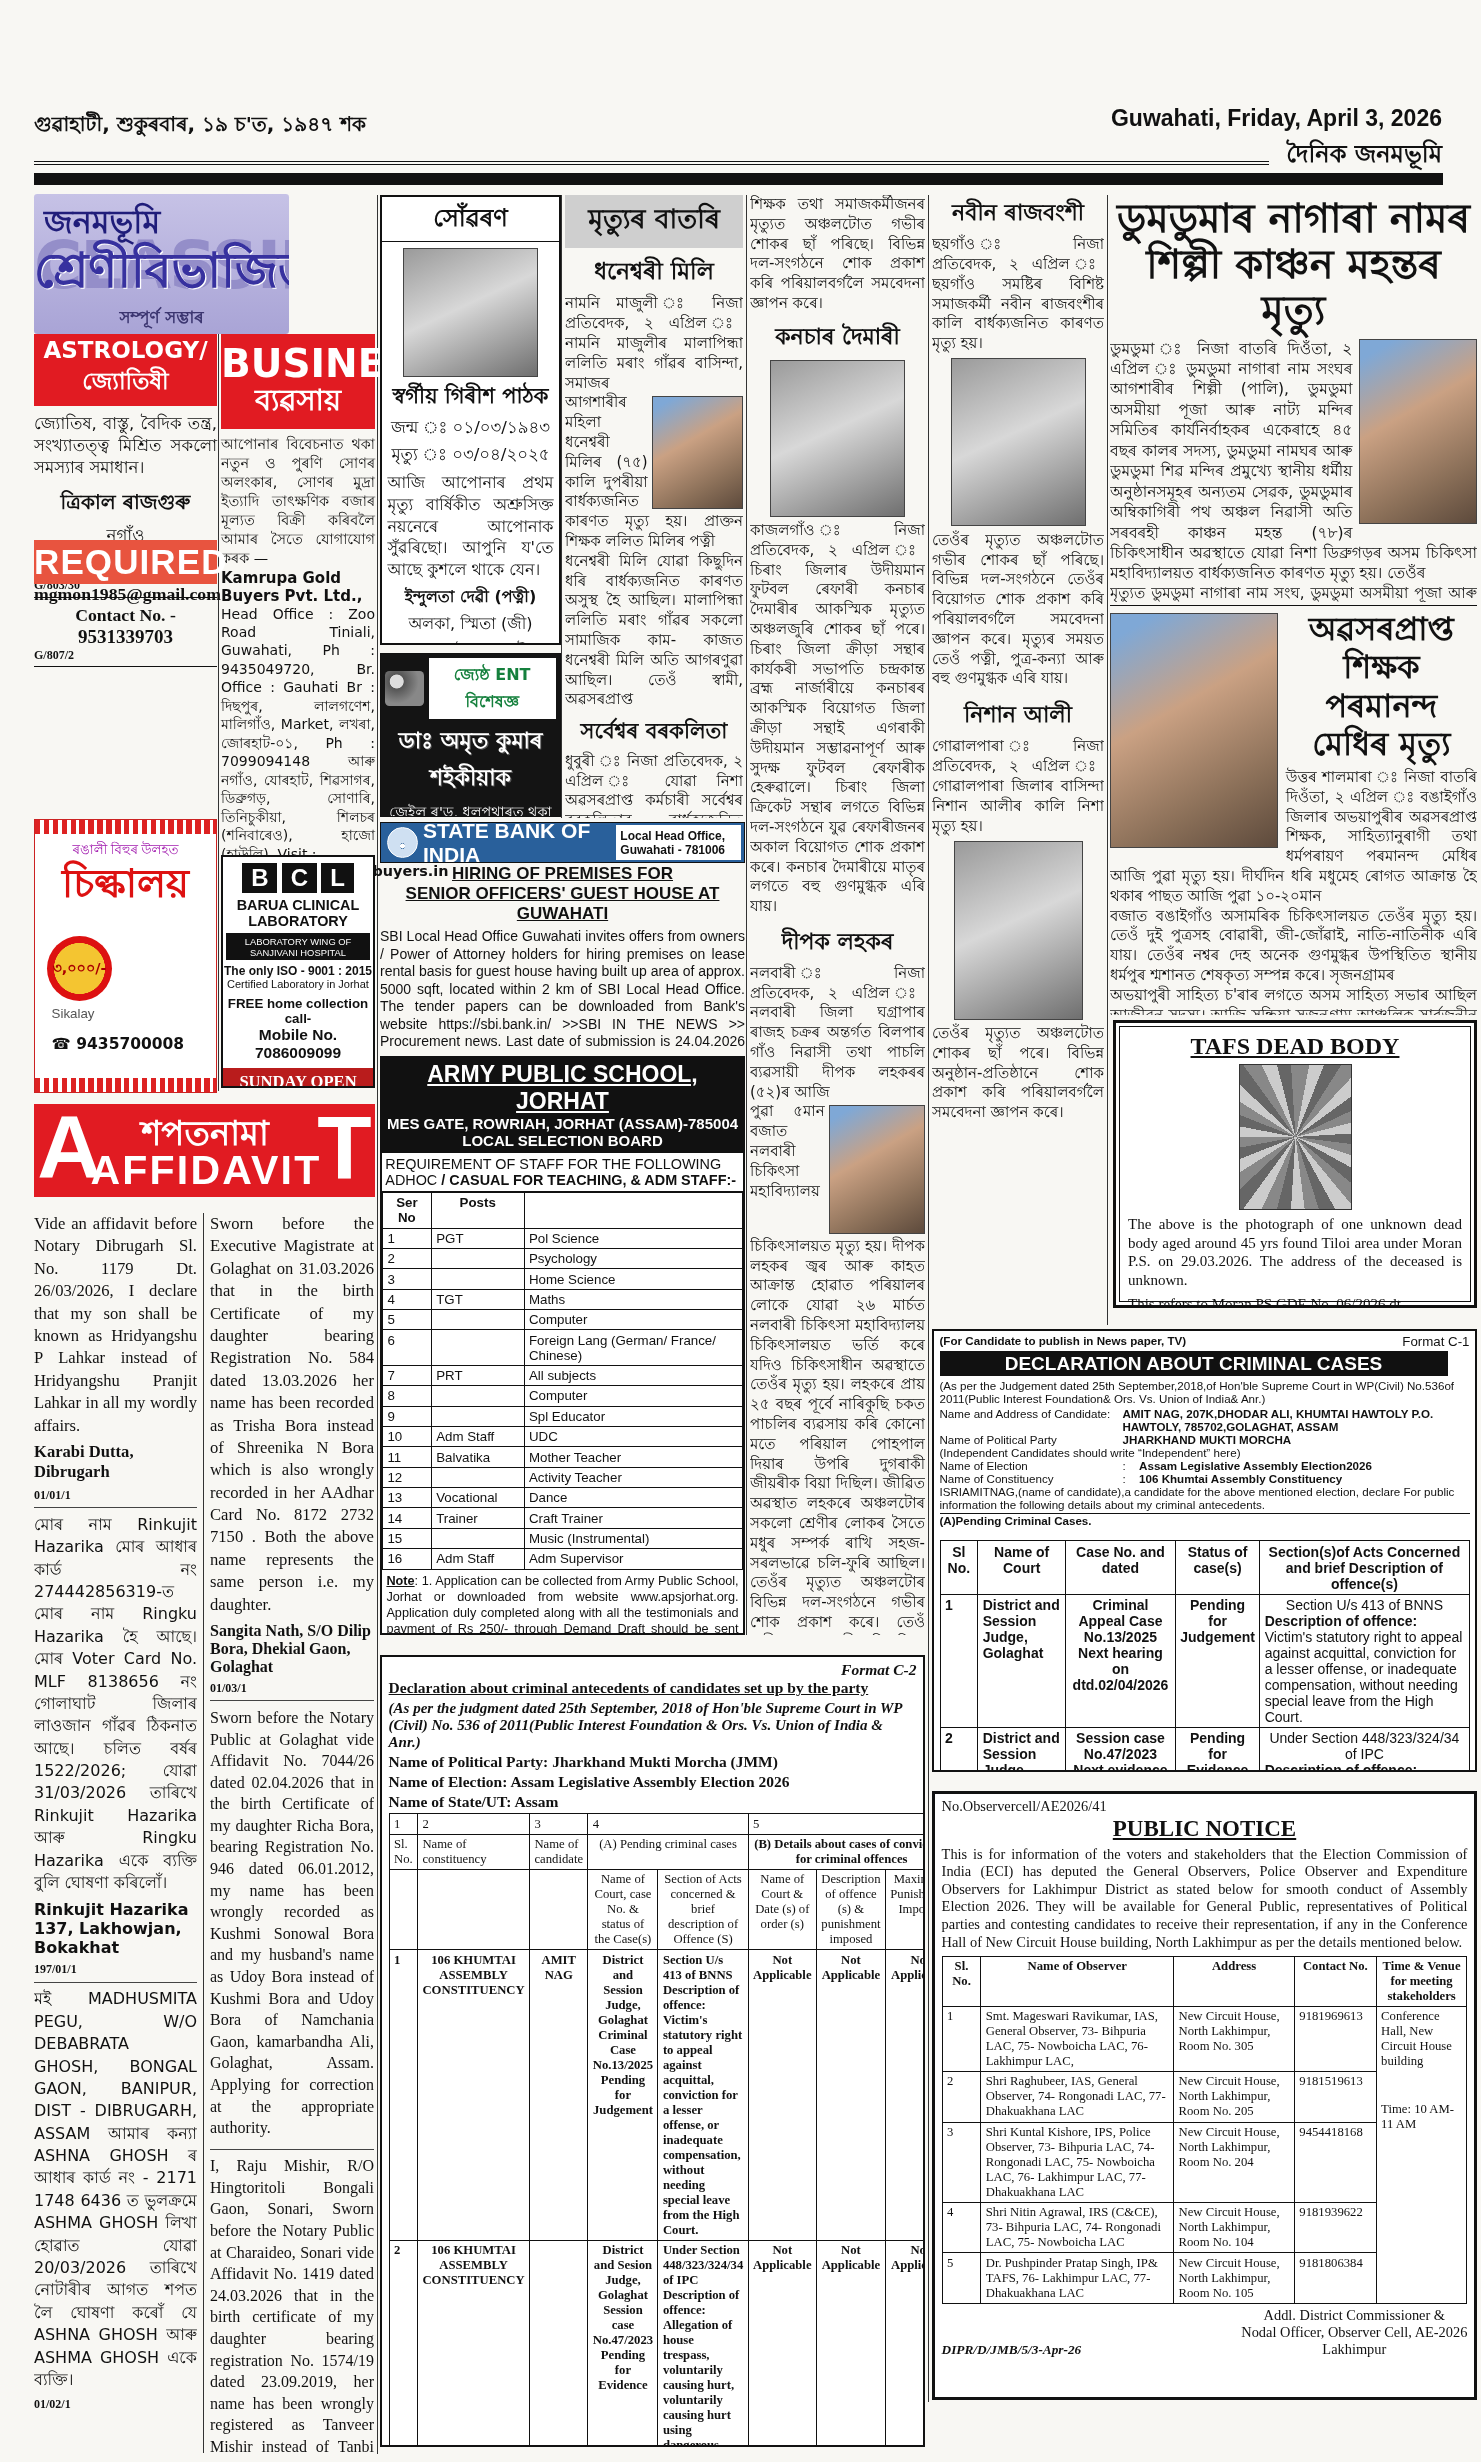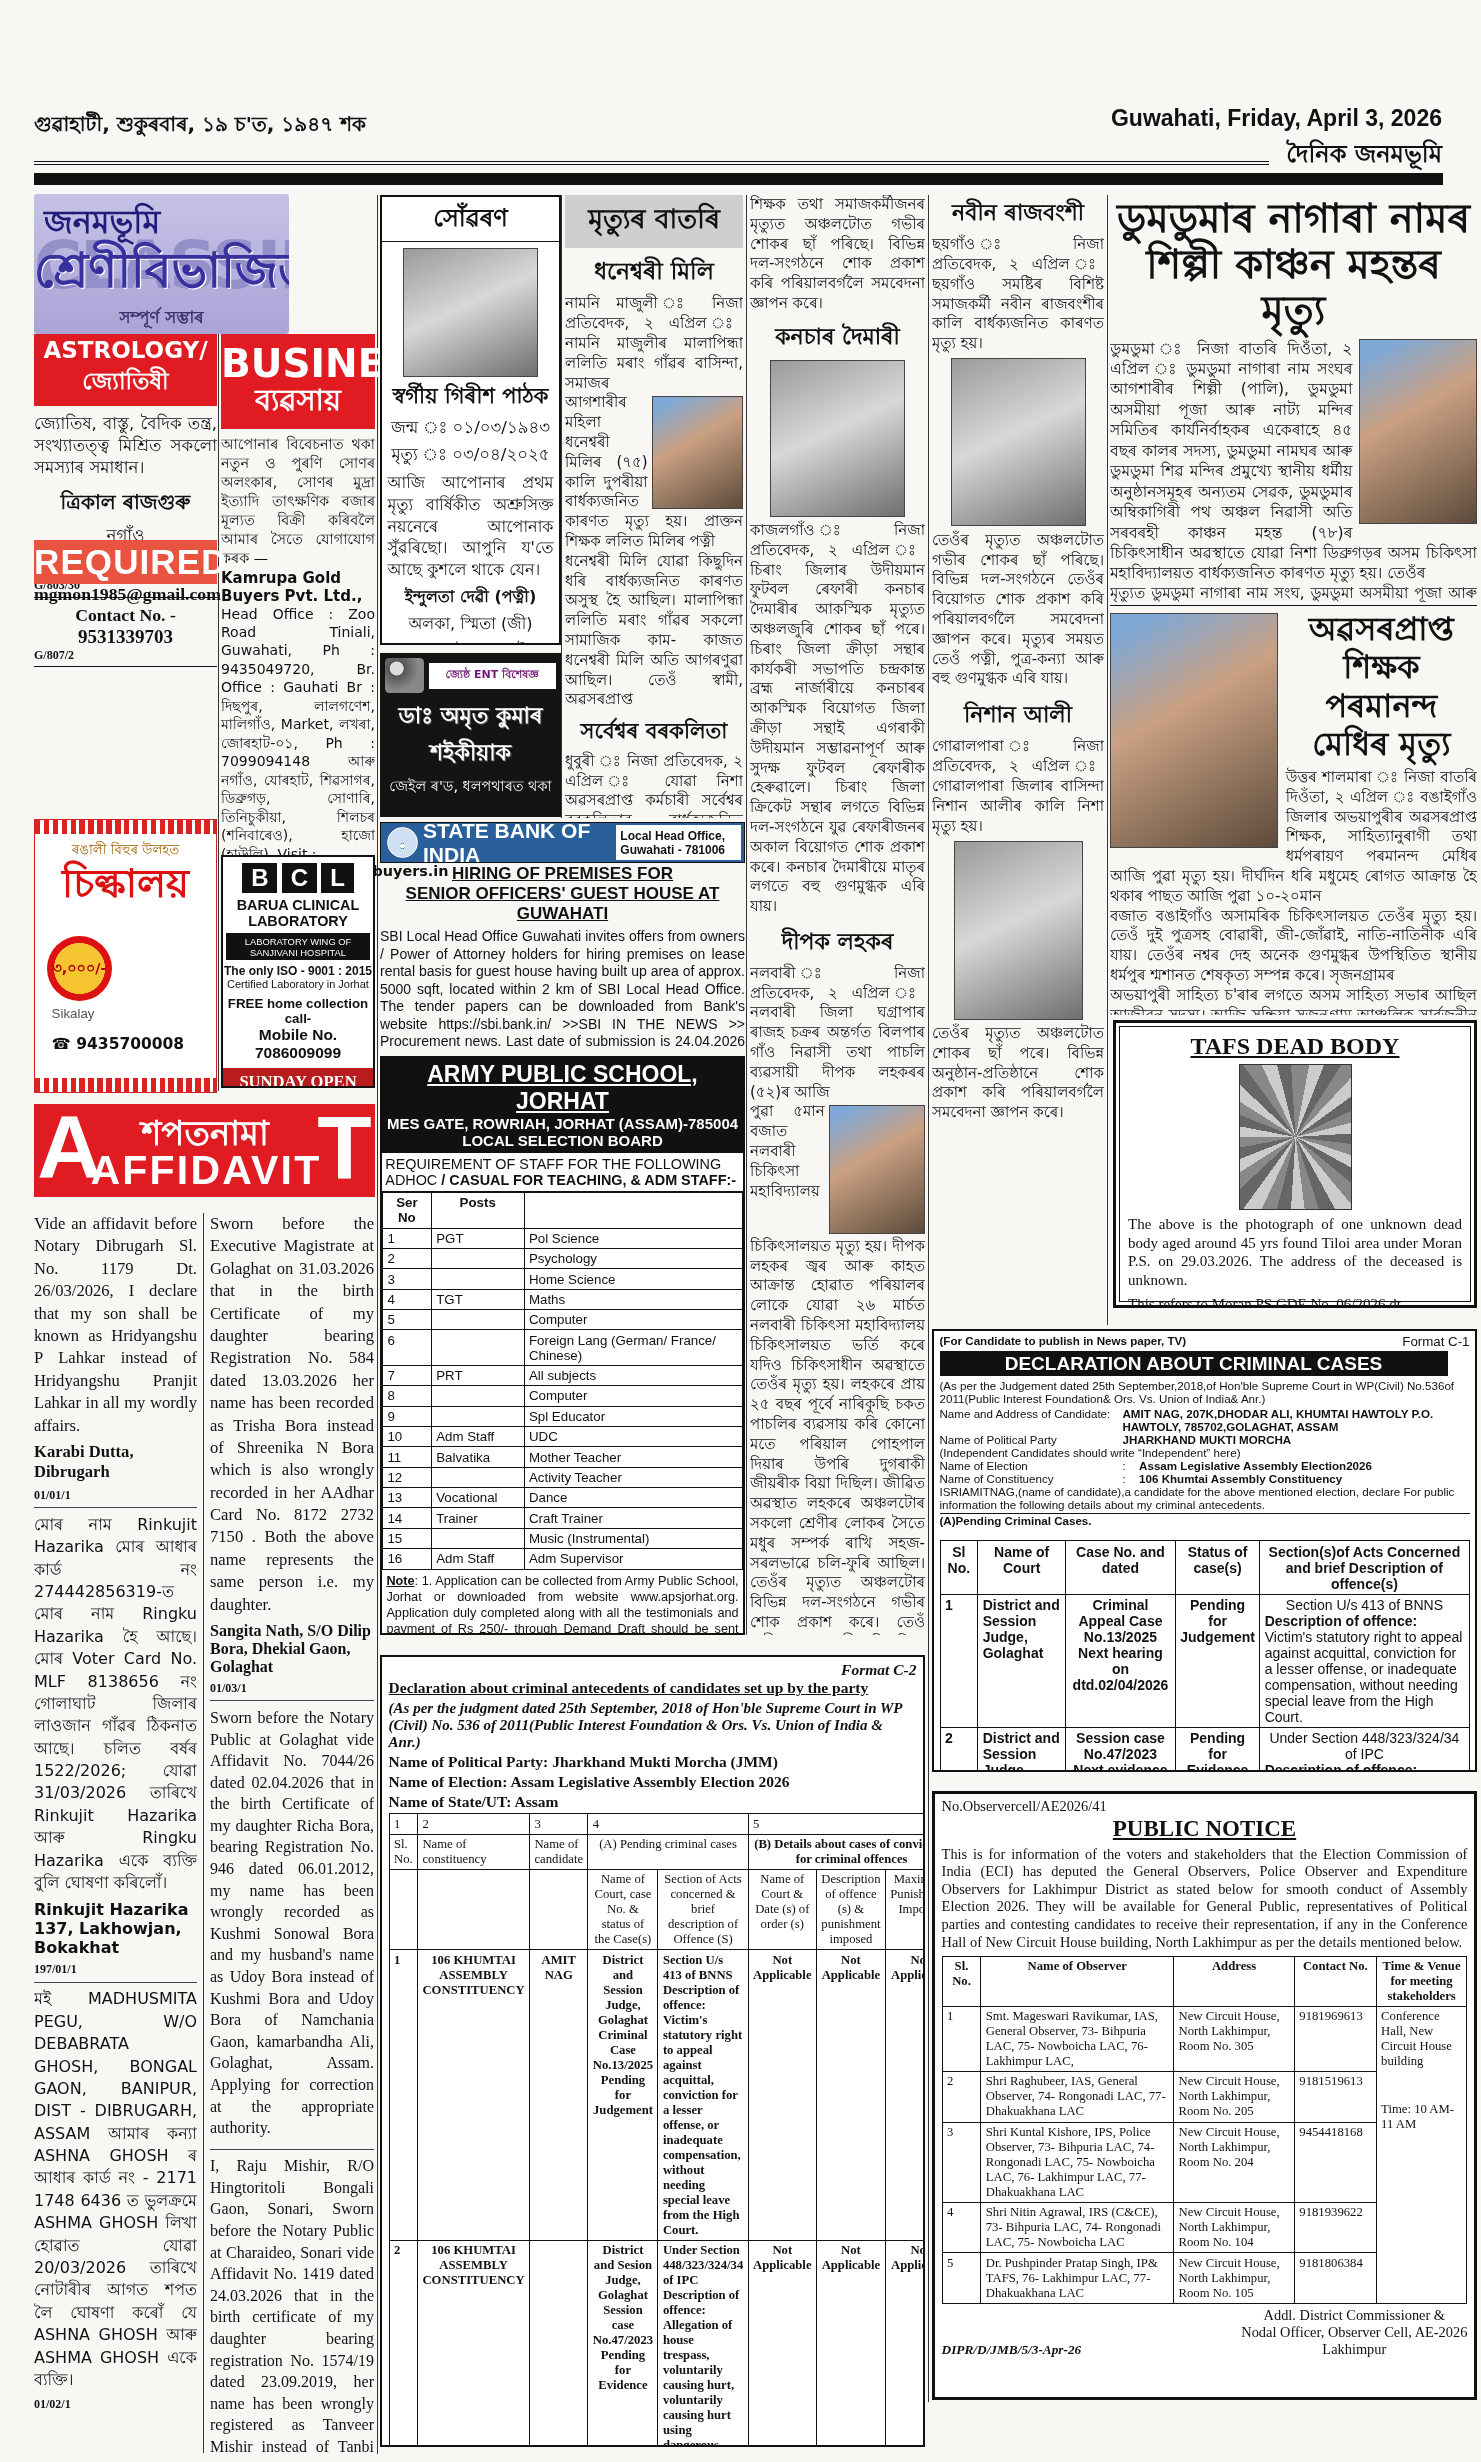--- a/index.html
+++ b/index.html
@@ -77,21 +77,21 @@
 <div class="abs" style="left:34px;top:540px;width:183px;">
   <div class="red-banner sans" style="font-size:35px;padding:2.2px 0;letter-spacing:1.1px;background:#e8543f;">REQUIRED</div>
   <div class="ctr b serif" style="font-size:17.7px;">mgmon1985@gmail.com</div>
   <div class="ctr b serif" style="font-size:17.7px;">Contact No. -</div>
   <div class="ctr b serif" style="font-size:19px;">9531339703</div>
   <div class="code" style="border-bottom:1.7px solid #111;padding-bottom:2.2px;">G/807/2</div>
 </div>
 
 <div class="abs" style="left:34px;top:819px;width:183px;height:274px;border:1.7px solid #c22;background:#fff;overflow:hidden;">
   <div style="height:14.4px;background:repeating-linear-gradient(90deg,#d22 0 5.5px,#fff 5.5px 8.9px);"></div>
-  <div class="ctr" style="font-size:13.3px;color:#a16207;margin-top:5.5px;">ৰঙালী বিহুৰ উলহত</div>
+  <div class="ctr" style="font-size:13.3px;color:#a21caf;margin-top:5.5px;font-family:Liberation Serif, serif;">ৰঙালী বিহুৰ উলহত</div>
   <div class="ctr b" style="font-size:39px;color:#d11;line-height:1.15;">চিল্কালয়</div>
   <div class="abs" style="left:12px;top:116px;width:65px;height:65px;border-radius:50%;background:radial-gradient(#f4c531 55%,#d11 56%);color:#a00;font-weight:bold;font-size:14.4px;display:flex;align-items:center;justify-content:center;">৩,০০০/-</div>
   <div class="abs sans" style="left:16.6px;top:186px;font-size:13.3px;color:#555;">Sikalay</div>
   <div class="abs b" style="left:16.6px;top:215px;font-size:15.5px;">☎ 9435700008</div>
   <div style="position:absolute;bottom:0;left:0;right:0;height:14.4px;background:repeating-linear-gradient(90deg,#d22 0 5.5px,#fff 5.5px 8.9px);"></div>
 </div>
 
 <div class="abs sans" style="left:221px;top:855px;width:154px;height:233px;border:2.2px solid #111;background:#fff;overflow:hidden;text-align:center;">
   <div style="display:flex;justify-content:center;gap:4.4px;margin-top:5.5px;">
     <span class="b" style="background:#111;color:#fff;font-size:24px;padding:1.1px 8.9px;">B</span>
@@ -156,21 +156,21 @@
   <div class="just" style="font-size:16px;line-height:1.35;padding:3.3px 5.5px;">আজি আপোনাৰ প্ৰথম মৃত্যু বাৰ্ষিকীত অশ্ৰুসিক্ত নয়নেৰে আপোনাক সুঁৱৰিছো। আপুনি য'তে আছে কুশলে থাকে যেন।</div>
   <div class="ctr b" style="font-size:16px;">ইন্দুলতা দেৱী (পত্নী)</div>
   <div class="ctr" style="font-size:16px;">অলকা, স্মিতা (জী)</div>
   <div class="ctr" style="font-size:16px;">হেমলাই, যোৰহাট</div>
 
 </div>
 
 <div class="abs" style="left:380px;top:653px;width:181px;height:164px;background:#141414;border:1.7px solid #111;color:#fff;overflow:hidden;">
   <div style="display:flex;align-items:center;gap:4.4px;margin:4.4px;">
     <div style="width:39px;height:35px;background:radial-gradient(circle at 30% 30%,#ddd 18%,#555 20%,#888 60%);border-radius:4.4px;"></div>
-    <div class="b" style="background:#fff;color:#701a75;font-size:11px;padding:3.3px 4.4px;flex:1;text-align:center;">জ্যেষ্ঠ ENT বিশেষজ্ঞ</div>
+    <div class="b" style="background:#fff;color:#15803d;font-size:16px;padding:3.3px 4.4px;flex:1;text-align:center;">জ্যেষ্ঠ ENT বিশেষজ্ঞ</div>
   </div>
   <div class="ctr b" style="font-size:22px;color:#fff;text-shadow:1.1px 1.1px 0 #555;">ডাঃ অমৃত কুমাৰ শইকীয়াক</div>
   <div class="ctr" style="font-size:14.4px;margin-top:3.3px;">জেইল ৰ'ড, ধলপথাৰত থকা</div>
 
 </div>
 
 <div class="abs" style="left:380px;top:822px;width:365px;height:41px;background:#29609b;display:flex;align-items:center;overflow:hidden;border:1.7px solid #111;">
   <div style="width:29px;height:29px;border-radius:50%;background:radial-gradient(circle at 50% 62%,#fff 10%,#29609b 12%,#cfe0f2 13%);margin:0 5.5px;border:1.1px solid #fff;"></div>
   <div class="b sans" style="color:#fff;font-size:21px;flex:1;">STATE BANK OF INDIA</div>
   <div class="sans" style="background:#fff;color:#111;font-size:12px;font-weight:bold;padding:3.3px 4.4px;margin-right:3.3px;max-width:116px;">Local Head Office, Guwahati - 781006</div>

